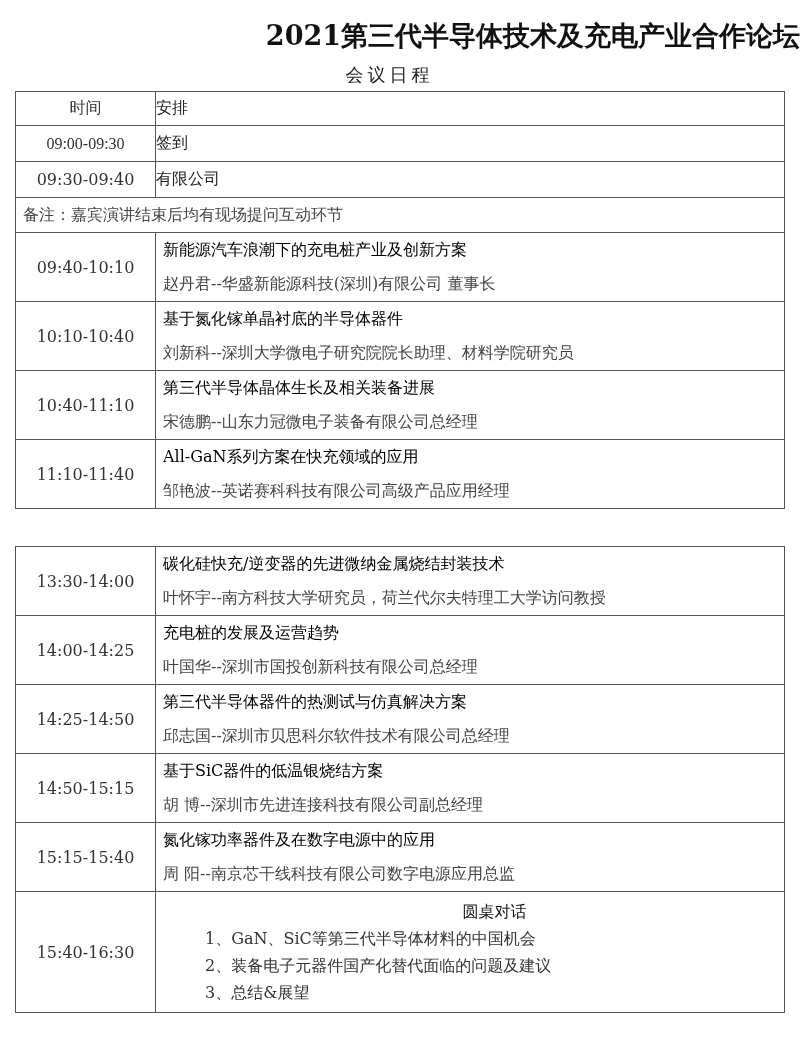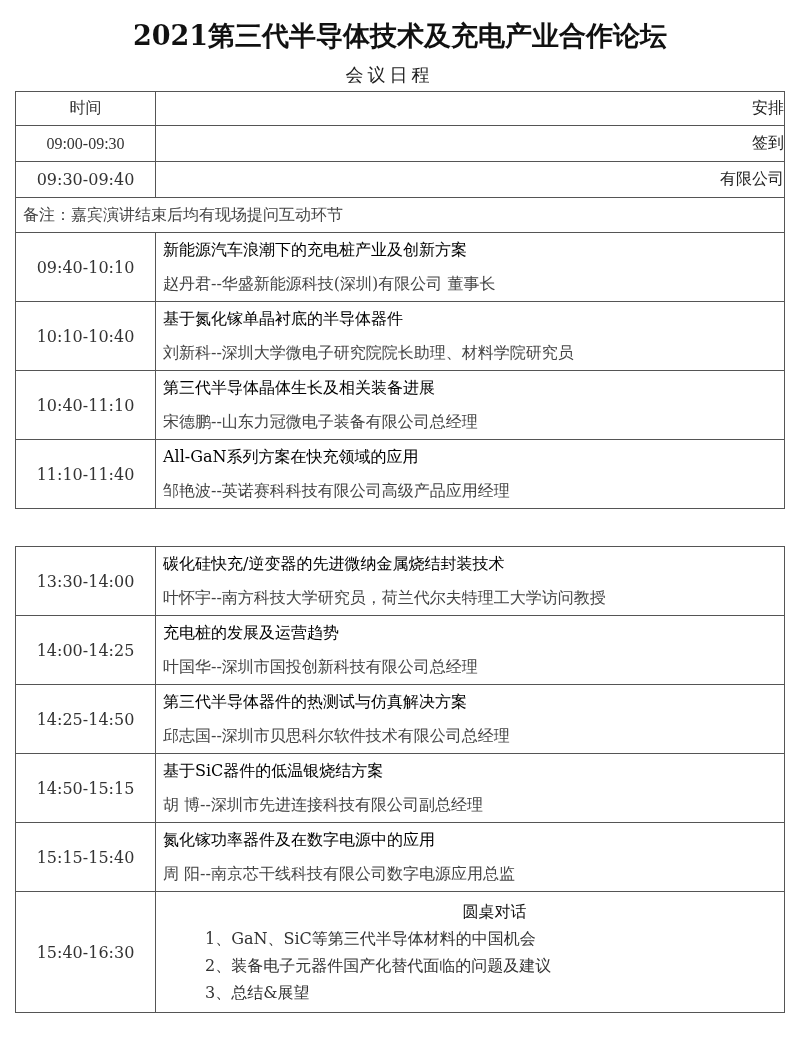--- a/index.html
+++ b/index.html
@@ -1,26 +1,26 @@
 <!DOCTYPE html>
 <html><head>
 <meta charset="utf-8">
 <style>
   html, body { margin: 0; padding: 0; background: #ffffff; }
   body { width: 800px; height: 1050px; position: relative; overflow: hidden;
          font-family: "DejaVu Serif", "Liberation Serif", serif; color: #222; }
-  .title { position: absolute; top: 18px; left: 0; width: 800px; text-align: center;
+  .title { position: absolute; top: 18px; left: 0; width: 800px; text-align: right;
            font-size: 27px; font-weight: bold; letter-spacing: 0px; color: #111; }
   .subtitle { position: absolute; top: 63px; left: 0; width: 779px; text-align: center;
               font-size: 18px; letter-spacing: 4px; color: #222; }
   table { position: absolute; left: 15px; width: 770px; border-collapse: collapse;
           table-layout: fixed; }
   td { border: 1.5px solid #555; padding: 0; font-size: 16px; vertical-align: middle; }
   td.time { width: 139px; text-align: center; color: #333; font-size: 16px; }
-  td.center { text-align: right; }
+  td.center { text-align: left; }
   td.body { padding-left: 7px; }
   .line1 { color: #000000; height: 34px; line-height: 34px; }
   .line2 { color: #444; height: 34px; line-height: 34px; }
   .rt-line { color: #333; height: 27px; line-height: 27px; margin-left: 42px; }
   .note { padding-left: 7px; color: #444; }
   .hdr { color: #222; font-size: 16px; }
 </style>
 </head>
 <body>
 

